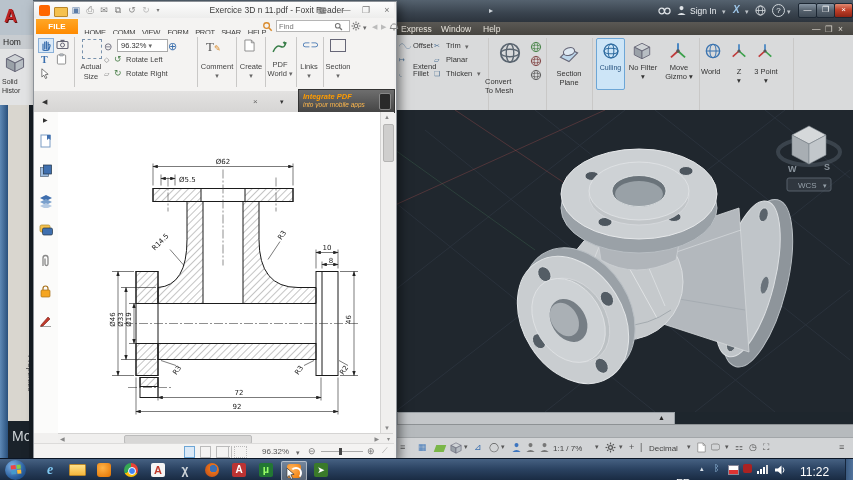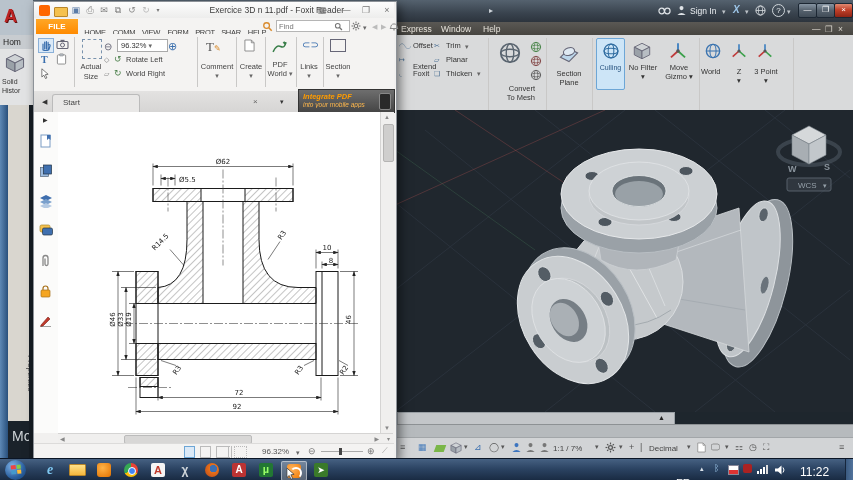--- a/index.html
+++ b/index.html
@@ -166,31 +166,31 @@
     <span class="ab gl" style="left:366px;top:7px;color:#4a6f94">◠◡</span>
     <span class="rib-txt" style="left:380px;top:6px">Offset</span>
     <span class="ab gl" style="left:401px;top:7px;color:#4a6f94">✂</span>
     <span class="rib-txt" style="left:413px;top:6px">Trim</span>
     <span class="ab gl" style="left:432px;top:8px">▾</span>
     <span class="ab gl" style="left:366px;top:21px;color:#4a6f94">↦</span>
     <span class="rib-txt" style="left:380px;top:27px">Extend</span>
     <span class="ab gl" style="left:401px;top:21px;color:#4a6f94">▱</span>
     <span class="rib-txt" style="left:413px;top:20px">Planar</span>
     <span class="ab gl" style="left:366px;top:35px;color:#4a6f94">◟</span>
-    <span class="rib-txt" style="left:380px;top:34px">Foxit</span>
+    <span class="rib-txt" style="left:380px;top:34px">Fillet</span>
     <span class="ab gl" style="left:401px;top:35px;color:#4a6f94">❏</span>
     <span class="rib-txt" style="left:413px;top:34px">Thicken</span>
     <span class="ab gl" style="left:444px;top:35px">▾</span>
     <div class="rib-grp" style="left:366px;width:86px"><span>Surfaces</span> <span>▾</span></div>
     <div class="ab vsep" style="left:455px;top:3px;height:102px"></div>
 
     <svg class="ab ic" style="left:465px;top:6px;width:24px;height:24px;color:#5a6570">
         <use href="#s-sph"></use>
       </svg>
-    <div class="rib-txt" style="left:452px;top:49px;width:50px;text-align:right"><span>Convert</span><br><span>To Mesh</span></div>
+    <div class="rib-txt" style="left:452px;top:42px;width:50px;text-align:left"><span>Convert</span><br><span>To Mesh</span></div>
     <svg class="ab ic" style="left:497px;top:6px;width:12px;height:12px;color:#3f7e3f">
         <use href="#s-sph"></use>
       </svg>
     <svg class="ab ic" style="left:497px;top:20px;width:12px;height:12px;color:#7e3f3f">
         <use href="#s-sph"></use>
       </svg>
     <svg class="ab ic" style="left:497px;top:34px;width:12px;height:12px;color:#555">
         <use href="#s-sph"></use>
       </svg>
     <div class="rib-grp" style="left:452px;width:58px"><span>Mesh</span> <span>▾</span></div>
@@ -451,21 +451,21 @@
       <span class="ab" style="left:48px;top:5px;width:18px;height:18px;border:1.5px dashed #7a93ad"></span>
       <div class="fbtn-lbl" style="left:42px;top:28px;width:30px;line-height:1.3"><span>Actual</span><br><span>Size</span></div>
       <span class="ab" style="left:70px;top:7px;font-size:10px;color:#667">⊖</span>
       <span class="ab" style="left:83px;top:5px;width:46px;height:11px;background:#fff;border:1px solid #aaa;font-size:7.5px;color:#333;padding-left:3px;line-height:11px"><span>96.32%</span> <span class="gl">▾</span></span>
       <span class="ab" style="left:134px;top:6px;font-size:11px;color:#3a6fae">⊕</span>
       <span class="ab gl" style="left:70px;top:22px;color:#888">◇</span>
       <span class="ab" style="left:80px;top:20px;font-size:9px;color:#4a7f4a">↺</span>
       <span class="ab tx" style="left:92px;top:21px;font-size:7.5px;color:#444">Rotate Left</span>
       <span class="ab gl" style="left:70px;top:36px;color:#888">▱</span>
       <span class="ab" style="left:80px;top:34px;font-size:9px;color:#4a7f4a">↻</span>
-      <span class="ab tx" style="left:92px;top:35px;font-size:7.5px;color:#444">World Right</span>
+      <span class="ab tx" style="left:92px;top:35px;font-size:7.5px;color:#444">Rotate Right</span>
       <div class="fox-grp" style="left:70px;width:90px">View</div>
       <div class="ab vsep" style="left:163px;top:3px;height:50px"></div>
       <span class="ab" style="left:172px;top:5px;font-size:13px;color:#555;font-family:'Liberation Serif',serif">T<span style="font-size:8px;color:#d98a2b">✎</span></span>
       <div class="fbtn-lbl" style="left:166px;top:28px;width:34px"><span>Comment</span><br><span class="gl">▾</span></div>
       <div class="ab vsep" style="left:202px;top:3px;height:50px"></div>
       <svg class="ab ic" style="left:210px;top:5px;width:11px;height:13px">
           <use href="#s-page"></use>
         </svg>
       <div class="fbtn-lbl" style="left:204px;top:28px;width:26px"><span>Create</span><br><span class="gl">▾</span></div>
       <div class="ab vsep" style="left:231px;top:3px;height:50px"></div>
@@ -477,21 +477,20 @@
       <span class="ab" style="left:268px;top:5px;font-size:10px;color:#3a6fae">⊂⊃</span>
       <div class="fbtn-lbl" style="left:262px;top:28px;width:26px"><span>Links</span><br><span class="gl">▾</span></div>
       <div class="ab vsep" style="left:289px;top:3px;height:50px"></div>
       <span class="ab" style="left:296px;top:5px;width:14px;height:11px;border:1px solid #667"></span>
       <div class="fbtn-lbl" style="left:291px;top:28px;width:26px"><span>Section</span><br><span class="gl">▾</span></div>
       <div class="fox-grp" style="left:228px;width:36px">Protect</div>
     </div>
 
     <div class="ab" style="left:0;top:89px;width:360px;height:21px;background:linear-gradient(#e3e2e1,#d6d5d4);border-bottom:1px solid #b8b7b6">
       <span class="ab gl" style="left:8px;top:7px;color:#333">◀</span>
-      <span class="ab tx" style="left:18px;top:3px;width:76px;height:17px;background:#e9e8e7;border:1px solid #bbb;border-bottom:none;border-radius:3px 3px 0 0;font-size:8px;color:#444;padding:3px 0 0 10px">Start</span>
       <span class="ab" style="left:219px;top:6px;font-size:8px;color:#666">×</span>
       <span class="ab gl" style="left:246px;top:7px;color:#333">▾</span>
       <div class="ab" style="left:264px;top:-2px;width:95px;height:22px;background:linear-gradient(#6e6e6e,#454545);border:1px solid #333">
         <div class="tx" style="font-size:7.5px;font-weight:bold;font-style:italic;color:#ff9c00;margin:2px 0 0 4px">Integrate PDF</div>
         <div class="tx" style="font-size:6.5px;font-style:italic;color:#ffb84d;margin-left:4px">into your mobile apps</div>
         <span class="ab" style="right:3px;top:3px;width:10px;height:15px;background:#2a2a2a;border:1px solid #888;border-radius:2px"></span>
       </div>
     </div>
 
     <div class="ab" style="left:0;top:110px;width:24px;height:321px;background:#fbfbfa;border-right:1px solid #e3e2e1">

